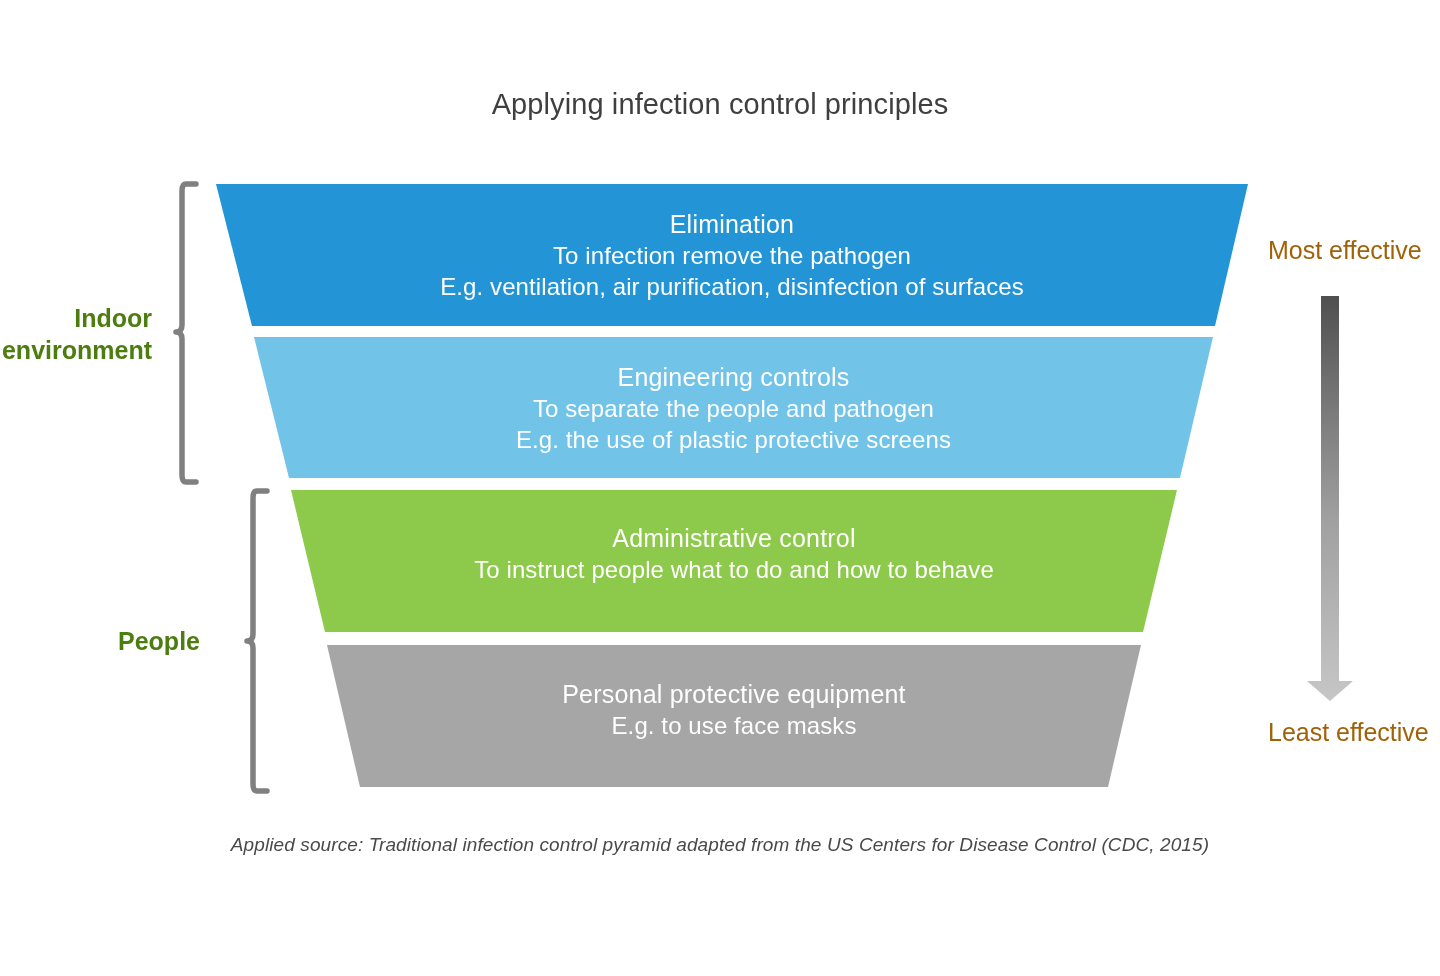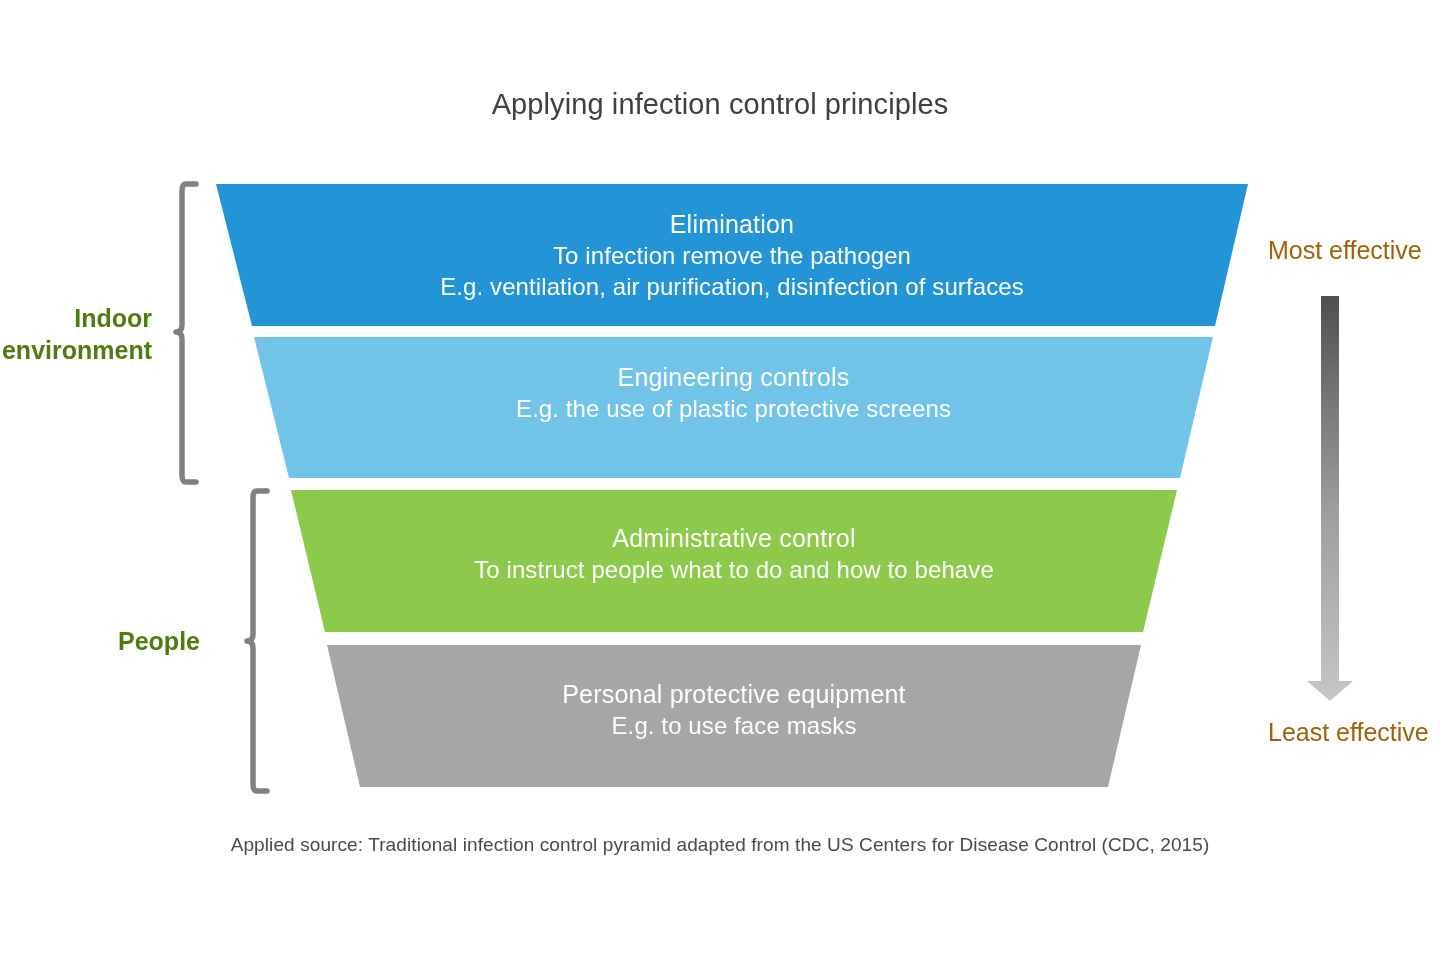--- a/index.html
+++ b/index.html
@@ -91,20 +91,21 @@
   #eff-label-least { left: 1268px; top: 718px; }
 
   
   .source-note {
     position: absolute;
     left: 0;
     top: 834px;
     width: 1440px;
     text-align: center;
     font-size: 19px;
+    font-style: italic;
     font-weight: 400;
     color: #4a4a4a;
     letter-spacing: 0.1px;
     white-space: nowrap;
   }
 </style>
 </head>
 <body>
 
 <svg id="canvas" viewBox="0 0 1440 976" width="1440" height="976">
@@ -155,20 +156,21 @@
 <div class="chart-title">Applying infection control principles</div>
 
 <div class="band-text" id="band-text-0">
   <div class="band-title">Elimination</div>
   <div class="band-line">To infection remove the pathogen</div>
   <div class="band-line">E.g. ventilation, air purification, disinfection of surfaces</div>
 </div>
 
 <div class="band-text" id="band-text-1">
   <div class="band-title">Engineering controls</div>
+  <div class="band-line">To separate the people and pathogen</div>
   <div class="band-line">E.g. the use of plastic protective screens</div>
 </div>
 
 <div class="band-text" id="band-text-2">
   <div class="band-title">Administrative control</div>
   <div class="band-line">To instruct people what to do and how to behave</div>
 </div>
 
 <div class="band-text" id="band-text-3">
   <div class="band-title">Personal protective equipment</div>

